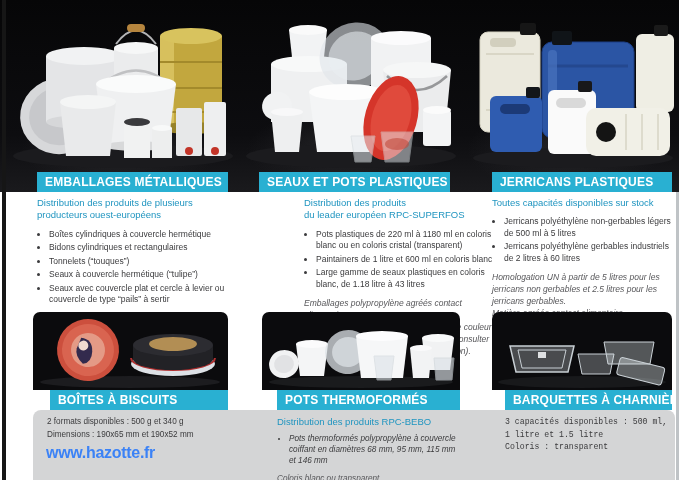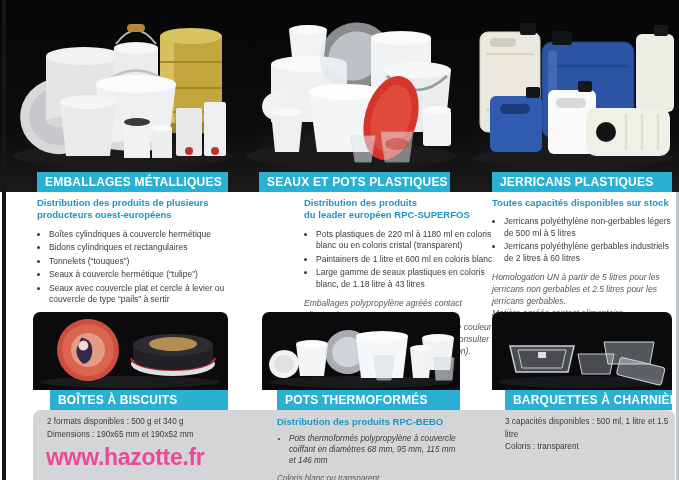--- a/index.html
+++ b/index.html
@@ -35,21 +35,21 @@
   .b-b1 { left:50px;  top:390px; width:178px; }
   .b-b2 { left:277px; top:390px; width:183px; }
   .b-b3 { left:505px; top:390px; width:167px; }
 
   
   .col { position:absolute; top:197px; }
   .c1 { left:37px;  width:198px; }
   .c2 { left:265px; width:198px;margin-left:39px; }
   .c3 { left:492px; width:184px; }
   .subtitle {
-    color:#2095c0; font-weight:bold; font-size:9.5px; line-height:1.3;
+    color:#2095c0; font-weight:normal; font-size:9.5px; line-height:1.3;
     margin-bottom:7px; white-space:pre-line;
   }
   ul.bullets { list-style:disc outside; padding-left:12px; margin-bottom:8px; }
   ul.bullets li {
     font-size:8.5px; color:#3b3b3d; line-height:1.35; margin-bottom:2px;
     white-space:pre-line;
   }
   .note {
     font-style:italic; font-size:8.5px; color:#57575a; line-height:1.4;
     white-space:pre-line;
@@ -64,29 +64,29 @@
     position:absolute; top:312px; height:78px; background:#0b0b0d;
     border-radius:7px 7px 0 0; overflow:hidden;
   }
   .p-b1 { left:33px;  width:195px; }
   .p-b2 { left:262px; width:198px; }
   .p-b3 { left:492px; width:180px; }
 
   .bcol { position:absolute; top:416px; }
   .bc1 { left:47px;  width:180px; }
   .bc2 { left:277px; width:182px; }
-  .bc3 { left:505px; width:170px; }
+  .bc3 { left:505px; width:170px;font-family:Liberation Mono, monospace; }
   .plain-line { font-size:8.2px; color:#3b3b3d; line-height:1.55; }
   .bc2 .subtitle { margin-bottom:5px; }
   .bc2 ul.bullets { margin-bottom:6px; }
   .bc2 ul.bullets li, .bc2 .note { font-size:8.2px;font-style:italic; }
 
   .site-url {
-    position:absolute; left:46px; top:444px; font-size:23px; font-weight:bold;
-    color:#ec4899; letter-spacing:-.3px; text-decoration:none; cursor:pointer;
+    position:absolute; left:46px; top:444px; font-size:16px; font-weight:bold;
+    color:#3b82f6; letter-spacing:-.3px; text-decoration:none; cursor:pointer;
   }
 </style>
 </head>
 <body>
 
 <div class="page">
 
   <div class="collage">
 
     <svg class="scene" style="left:8px;top:4px" width="230" height="164" viewBox="0 0 230 164">

